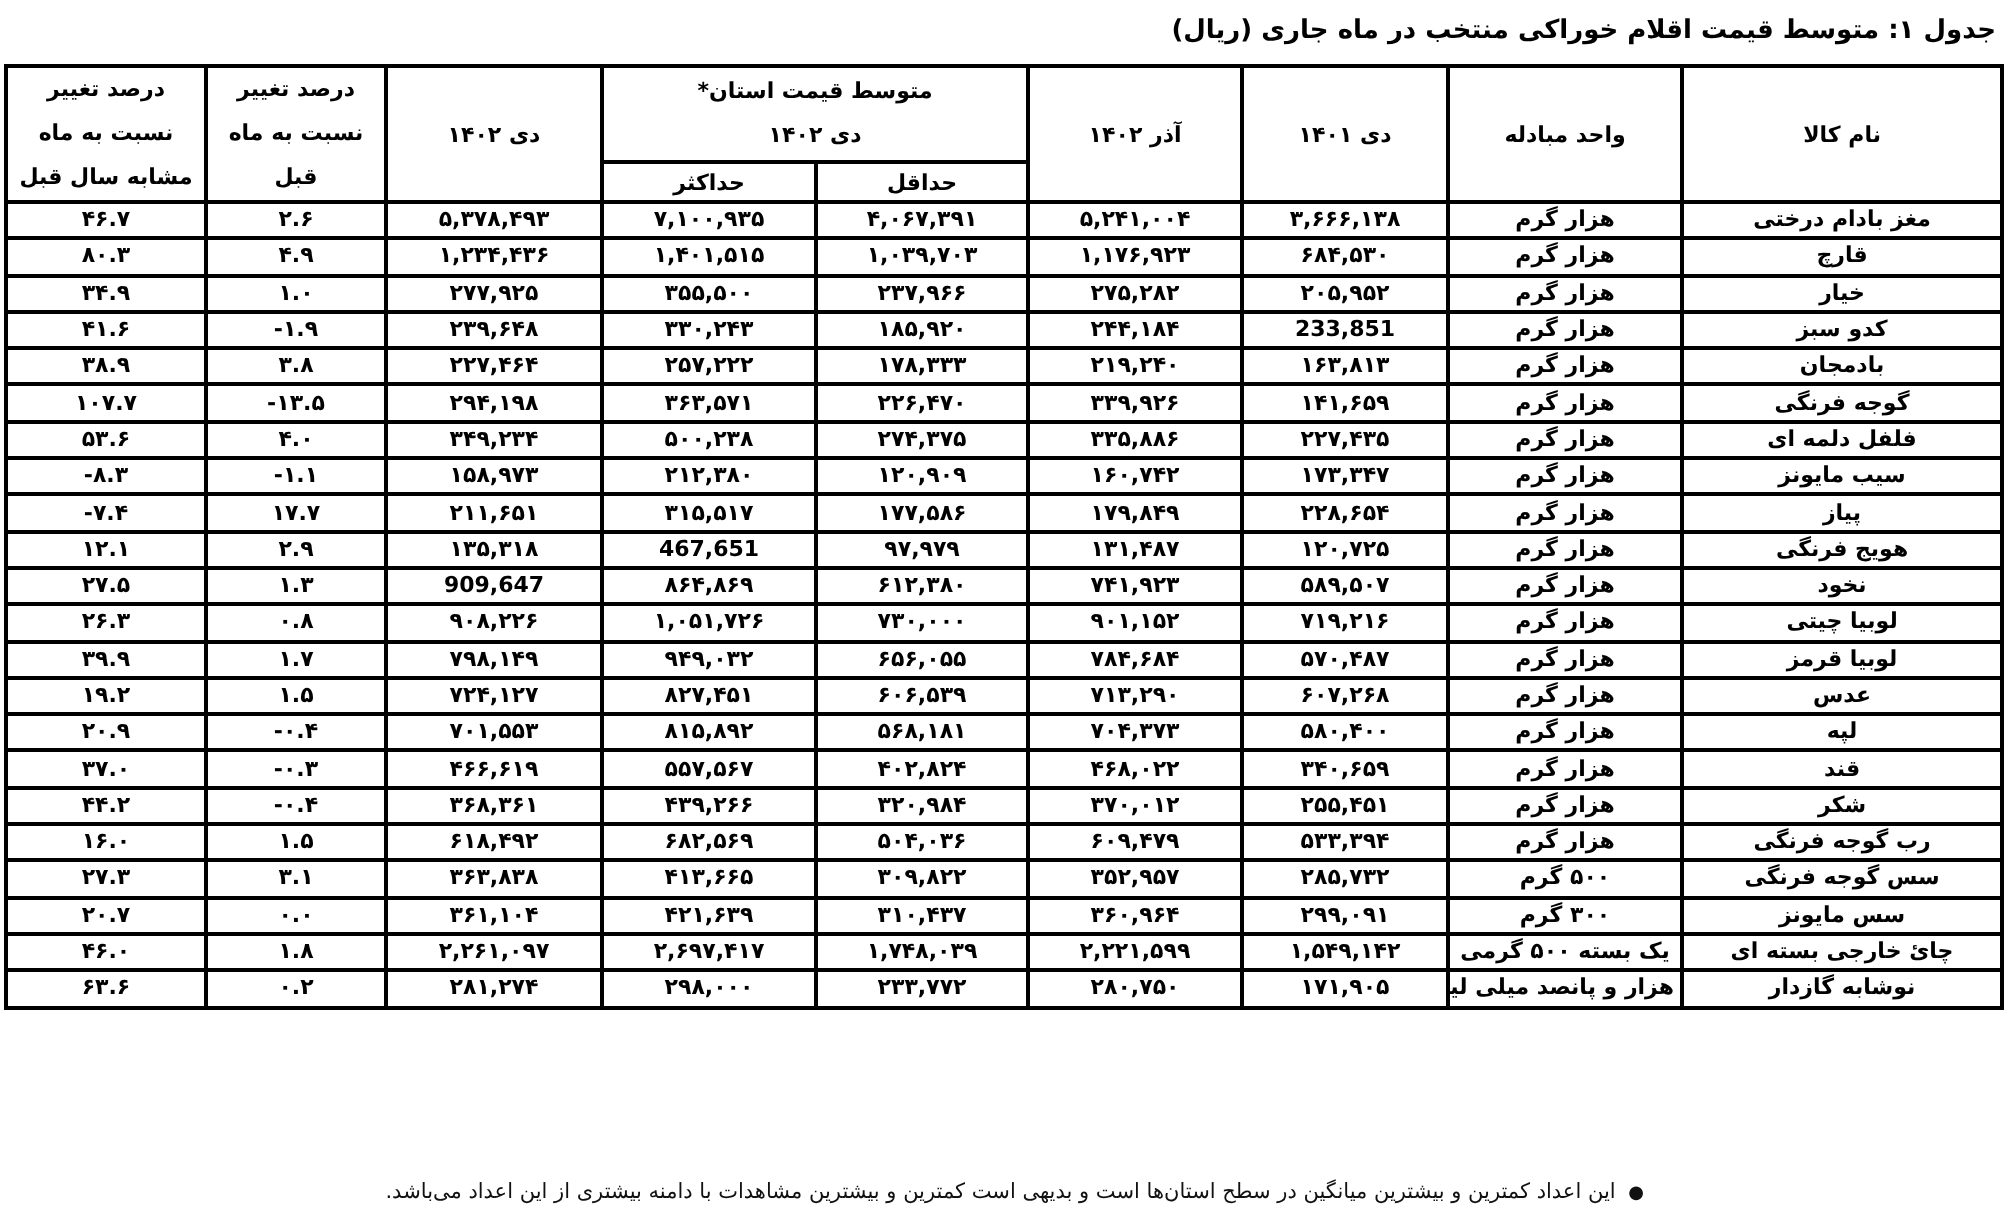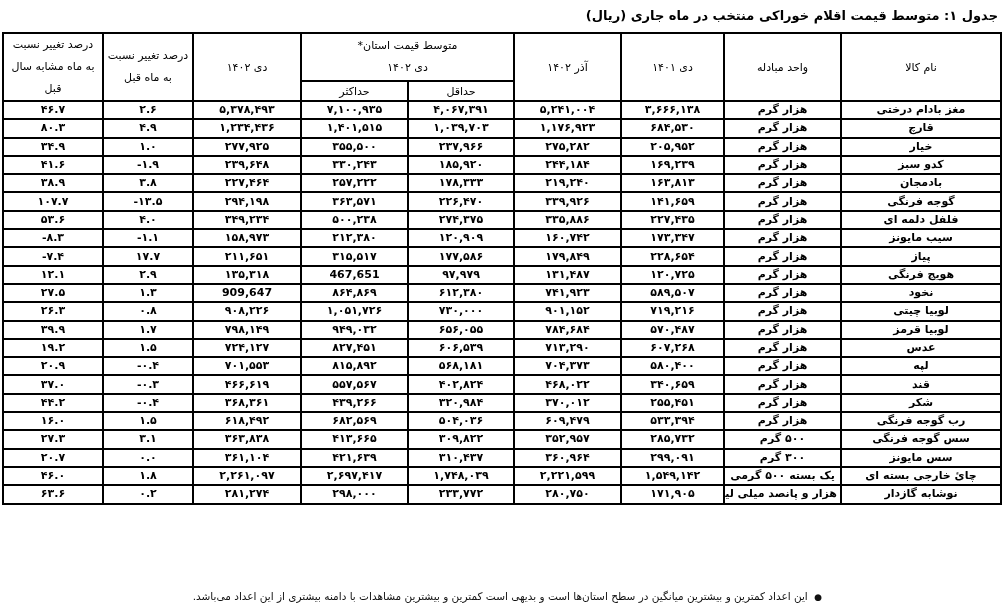--- a/index.html
+++ b/index.html
@@ -37,21 +37,21 @@
       table-layout: fixed;
     }
     table.price-table th,
     table.price-table td {
       border: 2px solid #000;
       padding: 0 3px;
       overflow: hidden;
       white-space: nowrap;
     }
     table.price-table th {
-      font-weight: normal;
+      font-weight: bold;
       font-size: 11px;
       text-align: center;
       line-height: 15px;
     }
     .hdr-wrap {
       white-space: normal !important;
       line-height: 22px !important;
     }
     .hdr-main { height: 44px; }
     .hdr-sub { height: 19px; }
@@ -153,21 +153,21 @@
         <td class="num">۲۷۵,۲۸۲</td>
         <td class="num">۲۳۷,۹۶۶</td>
         <td class="num">۳۵۵,۵۰۰</td>
         <td class="num">۲۷۷,۹۲۵</td>
         <td class="num">۱.۰</td>
         <td class="num">۳۴.۹</td>
       </tr>
       <tr>
         <td class="name">کدو سبز</td>
         <td class="unit">هزار گرم</td>
-        <td class="num">۱۶۹,۲۳۹</td>
+        <td class="num">233,851</td>
         <td class="num">۲۴۴,۱۸۴</td>
         <td class="num">۱۸۵,۹۲۰</td>
         <td class="num">۳۳۰,۲۴۳</td>
         <td class="num">۲۳۹,۶۴۸</td>
         <td class="num">-۱.۹</td>
         <td class="num">۴۱.۶</td>
       </tr>
       <tr>
         <td class="name">بادمجان</td>
         <td class="unit">هزار گرم</td>

